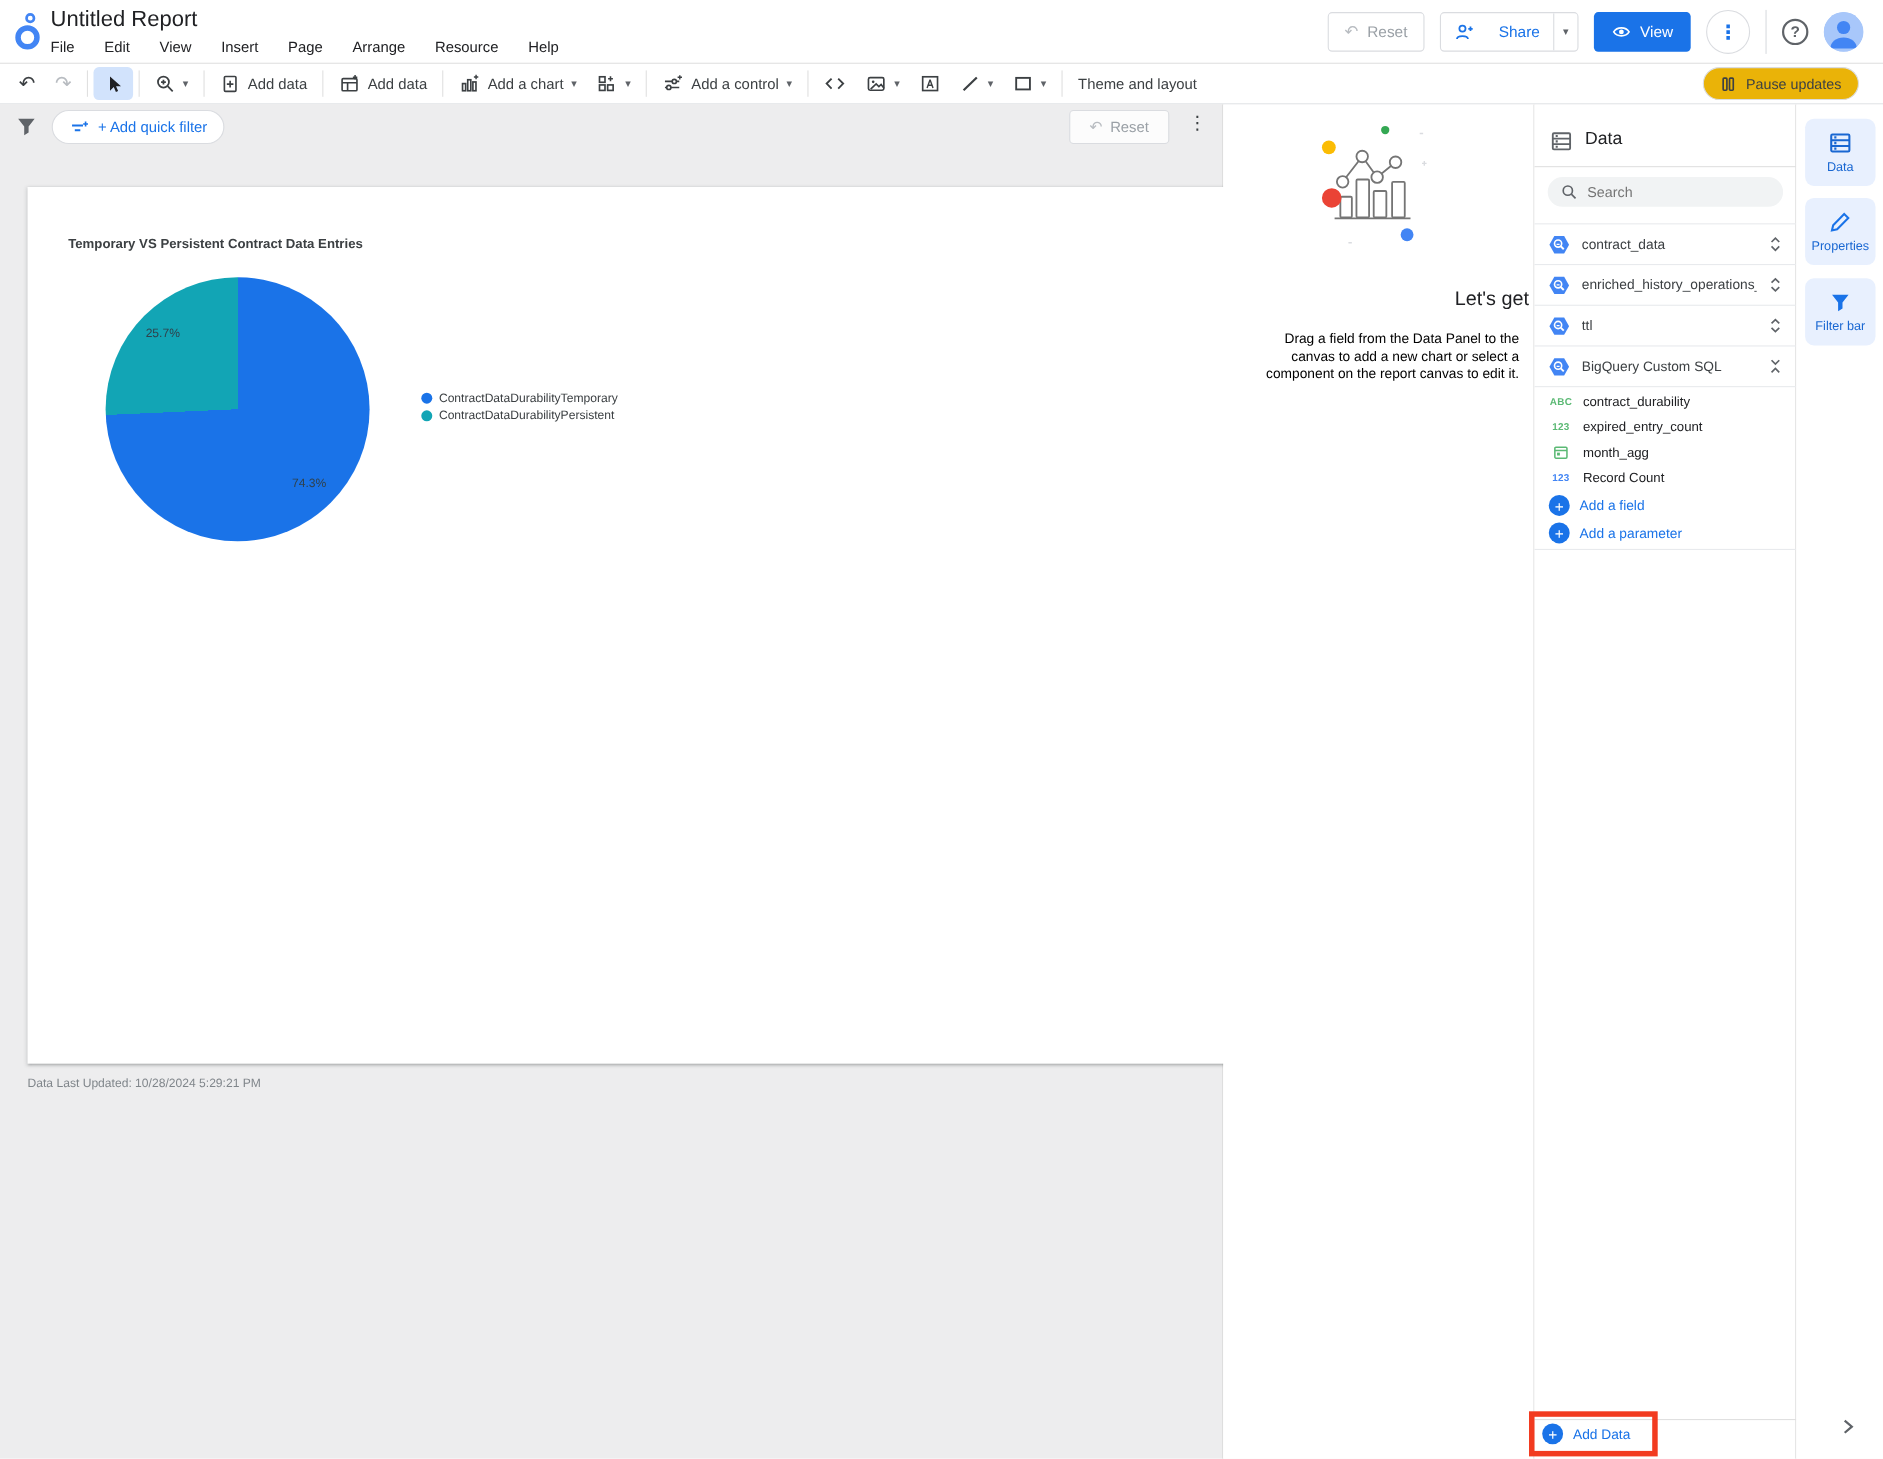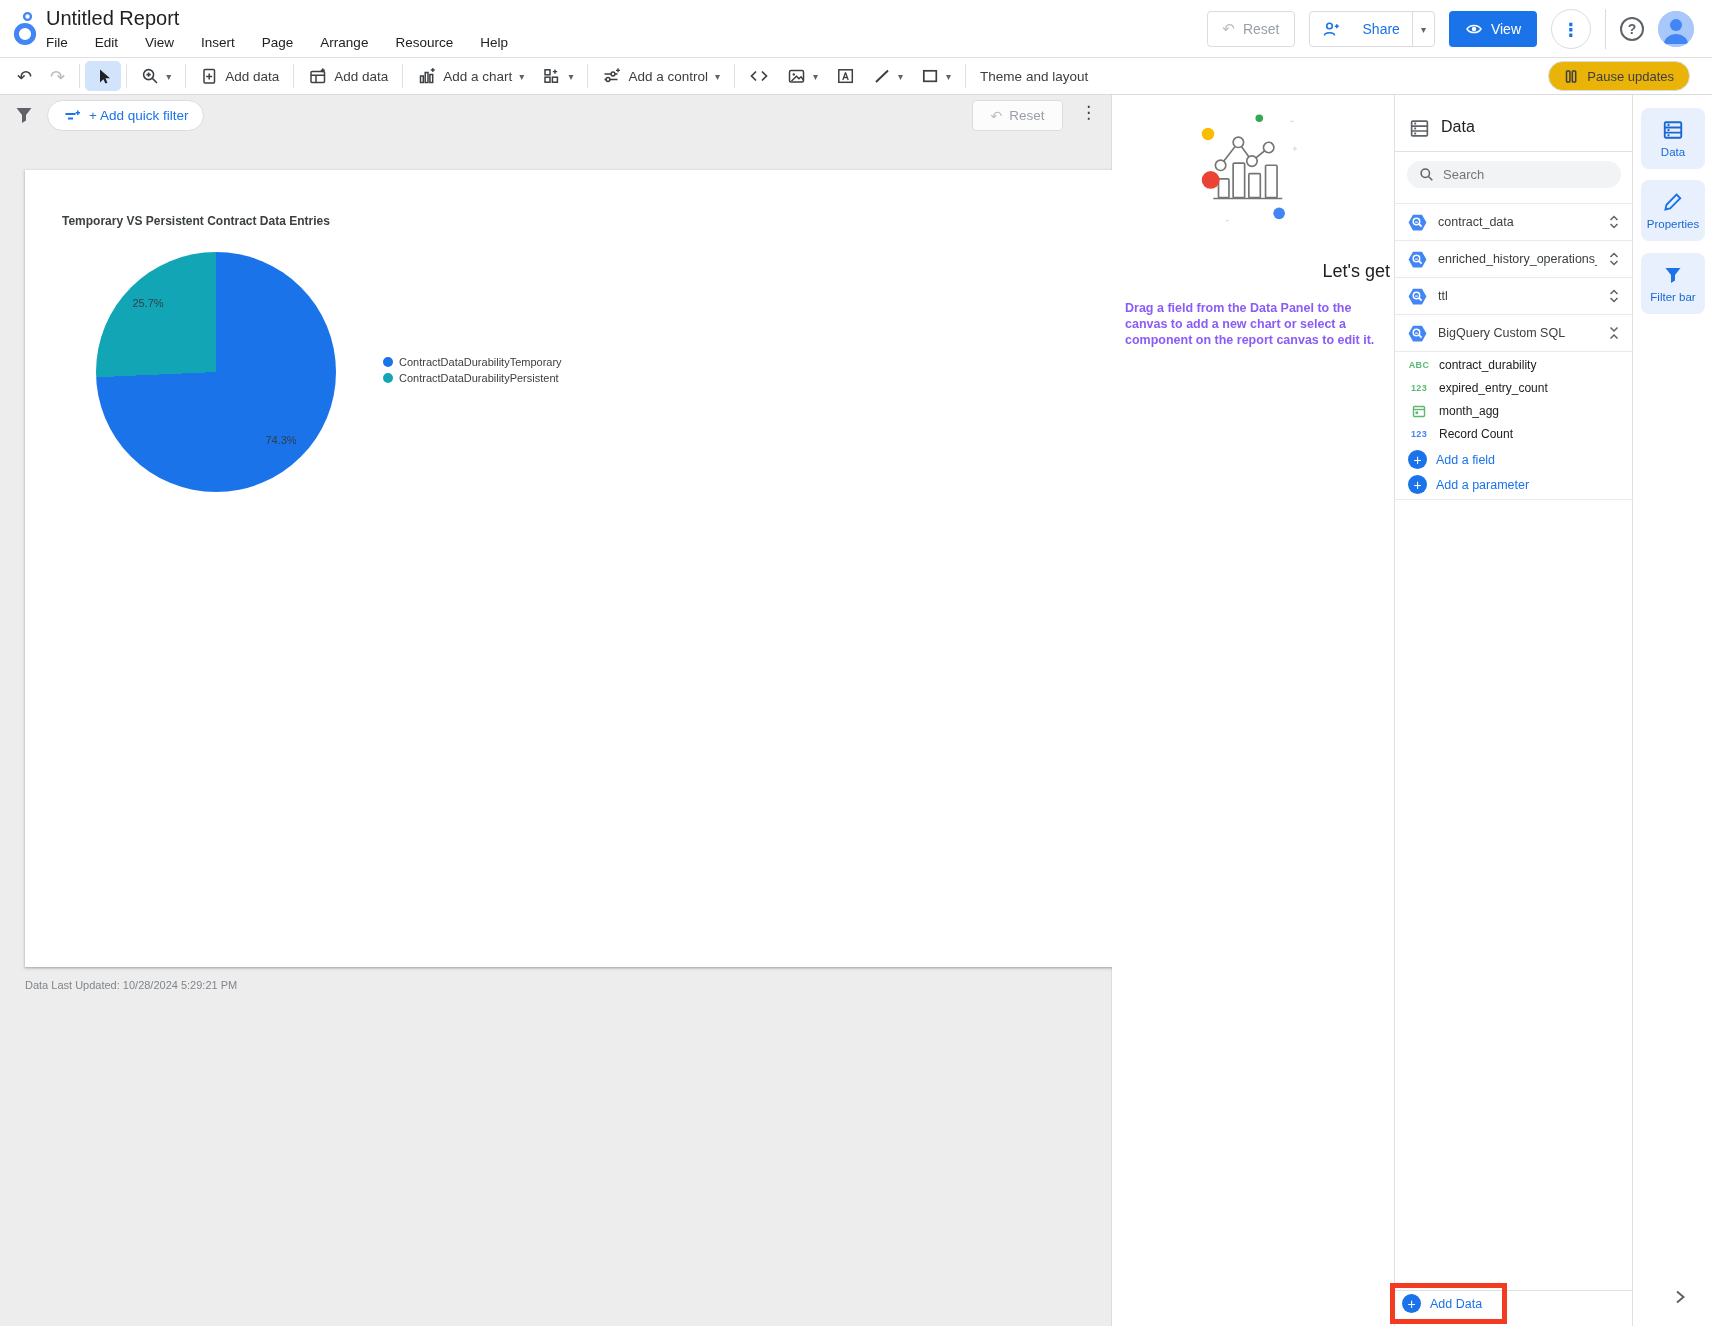--- a/index.html
+++ b/index.html
@@ -61,21 +61,21 @@
   .legend { position:absolute; left:358px; top:186px; display:flex; flex-direction:column; gap:4px; }
   .legend-row { display:flex; align-items:center; gap:6px; font-size:11px; color:#3c4043; }
   .legend-swatch { width:10px; height:10px; border-radius:50%; }
   .last-updated { position:absolute; left:25px; top:884px; font-size:11px; color:#80868b; }
 
   
   .get-started { position:absolute; left:1112px; top:0; width:283px; height:1231px; background:#fff; border-right:1px solid #e0e0e0; }
   .gs-illustration { position:absolute; left:50%; transform:translateX(-50%); top:18px; }
   .gs-title { position:absolute; left:0; top:166px; width:338px; text-align:right; font-size:18px; color:#202124; }
   .gs-desc { position:absolute; left:50%; transform:translateX(-50%); top:205px; width:256px;
-    text-align:left; font-size:12.5px; line-height:16px; color:#8b5cf6;font-weight:bold; }
+    text-align:right; font-size:12.5px; line-height:16px; color:#000000; }
 
   
   .data-panel { position:absolute; left:1395px; top:0; width:238px; height:1231px; background:#fff; border-right:1px solid #e0e0e0; }
   .dp-header { position:absolute; left:0; top:0; width:238px; height:57px; border-bottom:1px solid #e0e0e0; }
   .dp-header .dp-ic { position:absolute; left:14px; top:23px; }
   .dp-title { position:absolute; left:46px; top:23px; font-size:16px; color:#202124; }
   .dp-search { position:absolute; left:12px; top:66px; width:214px; height:27px; }
   .dp-search input { width:100%; height:100%; border:none; outline:none; background:#f1f3f4; border-radius:14px;
     padding:0 12px 0 36px; font-size:13px; color:#7f1d1d; font-family:"Liberation Sans",sans-serif; }
   .dp-search .mag { position:absolute; left:12px; top:6px; }

